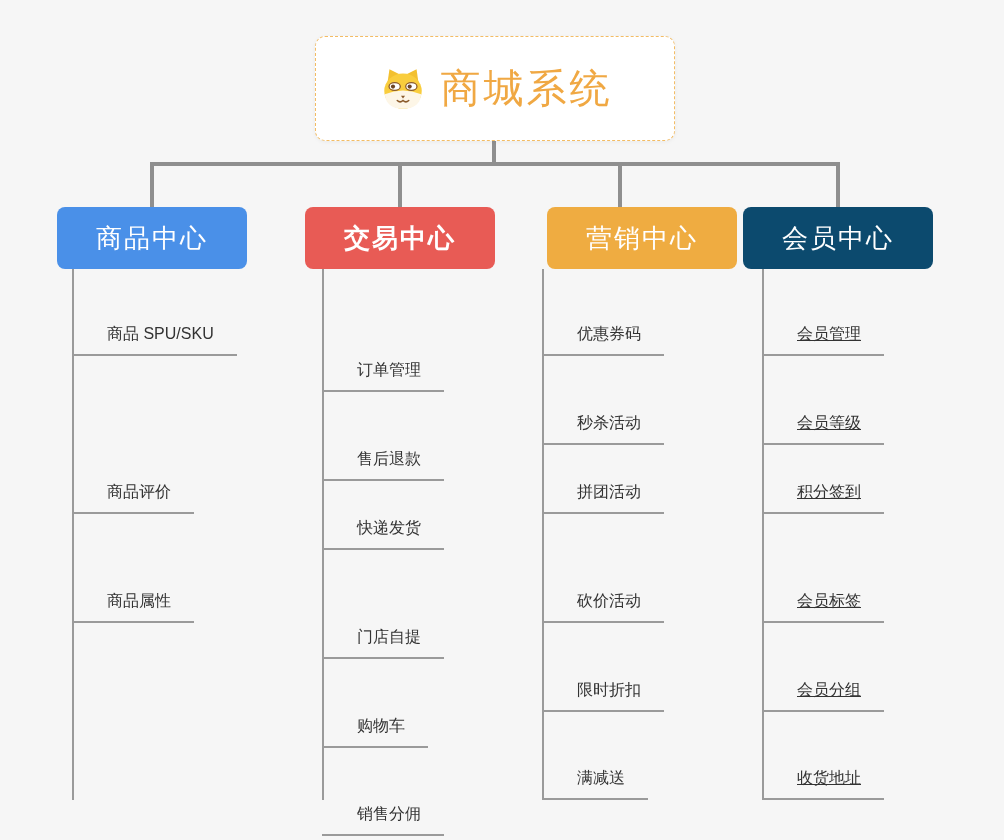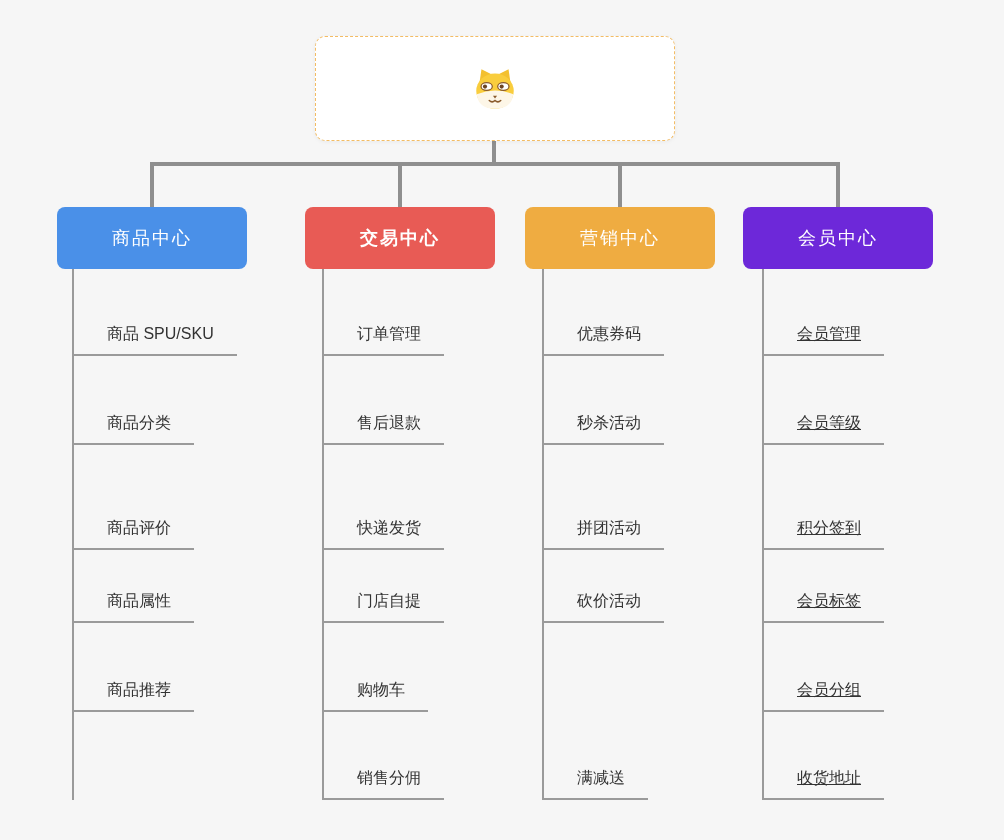--- a/index.html
+++ b/index.html
@@ -29,41 +29,41 @@
     background:#ffffff; border:1px dashed #f3bc64; border-radius:10px;
     display:flex; align-items:center; justify-content:center; gap:13px;
     box-shadow:0 1px 4px rgba(0,0,0,0.05);
   }
   .root-label { font-size:40px; letter-spacing:3px; color:#f0a843; }
 
   
   .branch {
     position:absolute; top:207px; width:190px; height:62px; border-radius:8px;
     display:flex; align-items:center; justify-content:center;
-    color:#ffffff; font-size:18px; letter-spacing:2px;
+    color:#ffffff; font-size:26px; letter-spacing:2px;
   }
   .branch.b1 { left:57px; }
   .branch.b2 { left:305px;font-weight:bold; }
-  .branch.b3 { left:525px; }
+  .branch.b3 { left:547px; }
   .branch.b4 { left:743px; }
 
   
   .leaf {
     position:absolute; white-space:nowrap;
     font-size:16px; line-height:28px; color:#333333;
     padding:0 23px 6px 35px;
     border-bottom:2px solid #9a9a9a;
   }
   .leaf.c1 { left:72px; }
-  .leaf.c2 { left:322px; }
+  .leaf.c2 { left:322px;margin-top:36px; }
   .leaf.c3 { left:542px; }
   .leaf.c4 { left:762px;text-decoration:underline; }
   .leaf.r1 { top:320px; }
   .leaf.r2 { top:409px; }
-  .leaf.r3 { top:514px; }
+  .leaf.r3 { top:478px; }
   .leaf.r4 { top:587px;text-align:right; }
   .leaf.r5 { top:676px; }
   .leaf.r6 { top:764px; }
 </style>
 </head>
 <body>
 
 <div class="canvas">
 
   <div class="line stub-root"></div>
@@ -83,52 +83,52 @@
       <path d="M39 17 L37 3 L25 9 Z" fill="#f3c02f"></path>
       <ellipse cx="24" cy="24" rx="18" ry="17" fill="#f9cd3d"></ellipse>
       <path d="M6.5 27 Q24 20 41.5 27 Q40 41 24 41 Q8 41 6.5 27 Z" fill="#fdf6e7"></path>
       <ellipse cx="16" cy="19.5" rx="5.4" ry="3.7" fill="#ffffff" stroke="#8a5a2b" stroke-width="1.2"></ellipse>
       <circle cx="14.4" cy="19.7" r="2" fill="#6b4423"></circle>
       <ellipse cx="32" cy="19.5" rx="5.4" ry="3.7" fill="#ffffff" stroke="#8a5a2b" stroke-width="1.2"></ellipse>
       <circle cx="30.4" cy="19.7" r="2" fill="#6b4423"></circle>
       <path d="M22 28.5 h4 l-2 2.6 Z" fill="#8a5a2b"></path>
       <path d="M18.5 33 Q21.2 35.6 24 33 Q26.8 35.6 29.5 33" stroke="#8a5a2b" stroke-width="1.5" fill="none" stroke-linecap="round"></path>
     </svg>
+    <span class="root-label" style="color: rgb(240, 168, 67);">商城系统</span>
   </div>
 
   <div class="branch b1" style="background-color: rgb(74, 144, 232);">
     <span>商品中心</span>
   </div>
   <div class="branch b2" style="background-color: rgb(232, 91, 85);">
     <span>交易中心</span>
   </div>
   <div class="branch b3" style="background-color: rgb(239, 172, 65);">
     <span>营销中心</span>
   </div>
-  <div class="branch b4" style="background-color: #6d28d9;">
+  <div class="branch b4" style="background-color: #0c4a6e;">
     <span>会员中心</span>
   </div>
 
   <div class="leaf c1 r1">商品 SPU/SKU</div>
-  <div class="leaf c1 r2">商品分类</div>
   <div class="leaf c1 r3">商品评价</div>
   <div class="leaf c1 r4">商品属性</div>
-  <div class="leaf c1 r5">商品推荐</div>
 
   <div class="leaf c2 r1">订单管理</div>
   <div class="leaf c2 r2">售后退款</div>
   <div class="leaf c2 r3">快递发货</div>
   <div class="leaf c2 r4">门店自提</div>
   <div class="leaf c2 r5">购物车</div>
   <div class="leaf c2 r6">销售分佣</div>
 
   <div class="leaf c3 r1">优惠券码</div>
   <div class="leaf c3 r2">秒杀活动</div>
   <div class="leaf c3 r3">拼团活动</div>
   <div class="leaf c3 r4">砍价活动</div>
+  <div class="leaf c3 r5">限时折扣</div>
   <div class="leaf c3 r6">满减送</div>
 
   <div class="leaf c4 r1">会员管理</div>
   <div class="leaf c4 r2">会员等级</div>
   <div class="leaf c4 r3">积分签到</div>
   <div class="leaf c4 r4">会员标签</div>
   <div class="leaf c4 r5">会员分组</div>
   <div class="leaf c4 r6">收货地址</div>
 
 </div>

